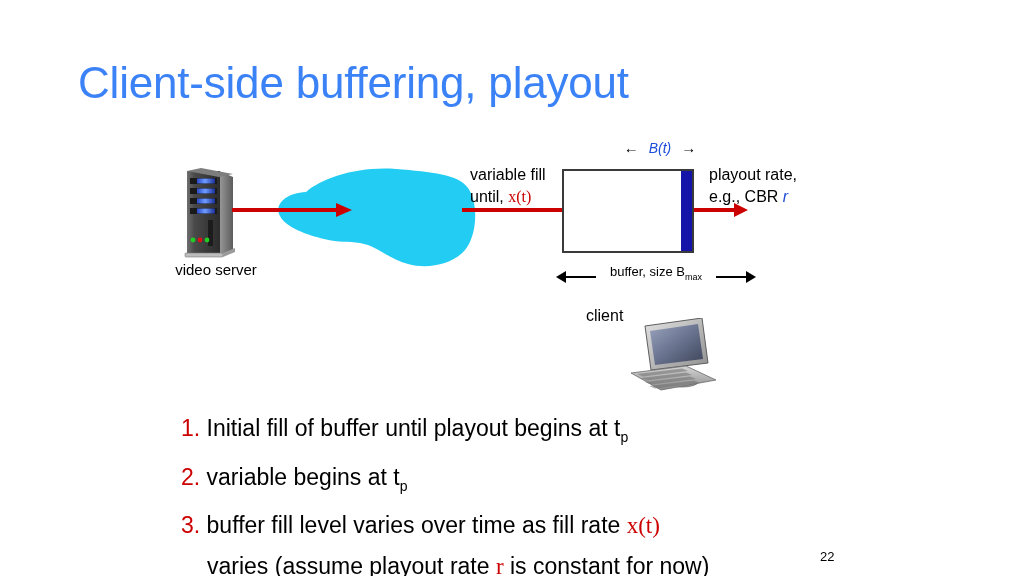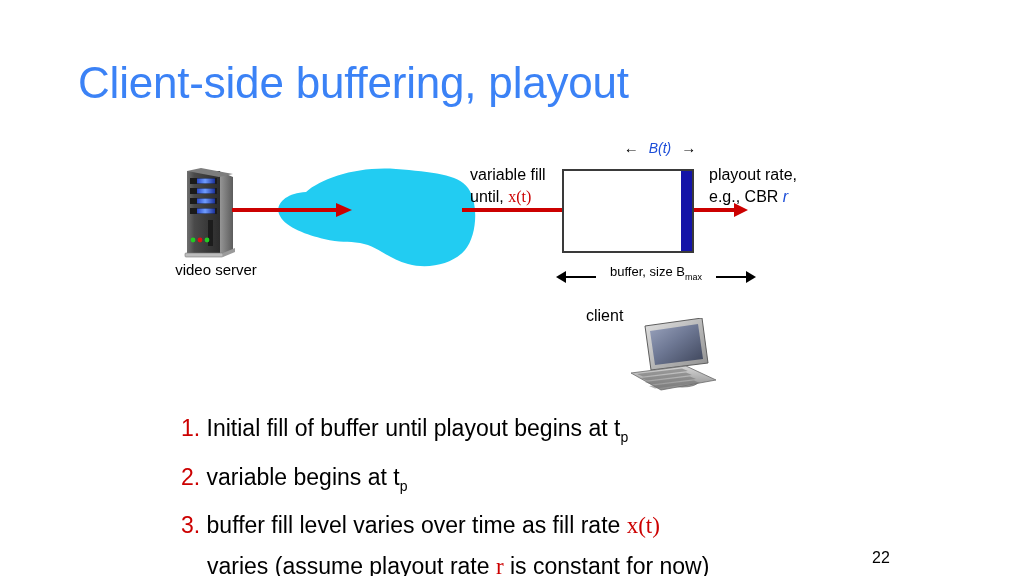--- a/index.html
+++ b/index.html
@@ -181,23 +181,23 @@
   #bullet-3-line2 {
     font-size: 23px;
     line-height: 40px;
     white-space: nowrap;
     padding-left: 26px;
   }
 
   
   #page-number {
     position: absolute;
-    left: 872px;
+    left: 820px;
     top: 549px;
-    font-size: 16px;
+    font-size: 13px;
     color: #000000;
   }
 </style>
 </head>
 <body>
 
 <div id="slide-title">Client-side buffering, playout</div>
 
 <div id="diagram">
 

